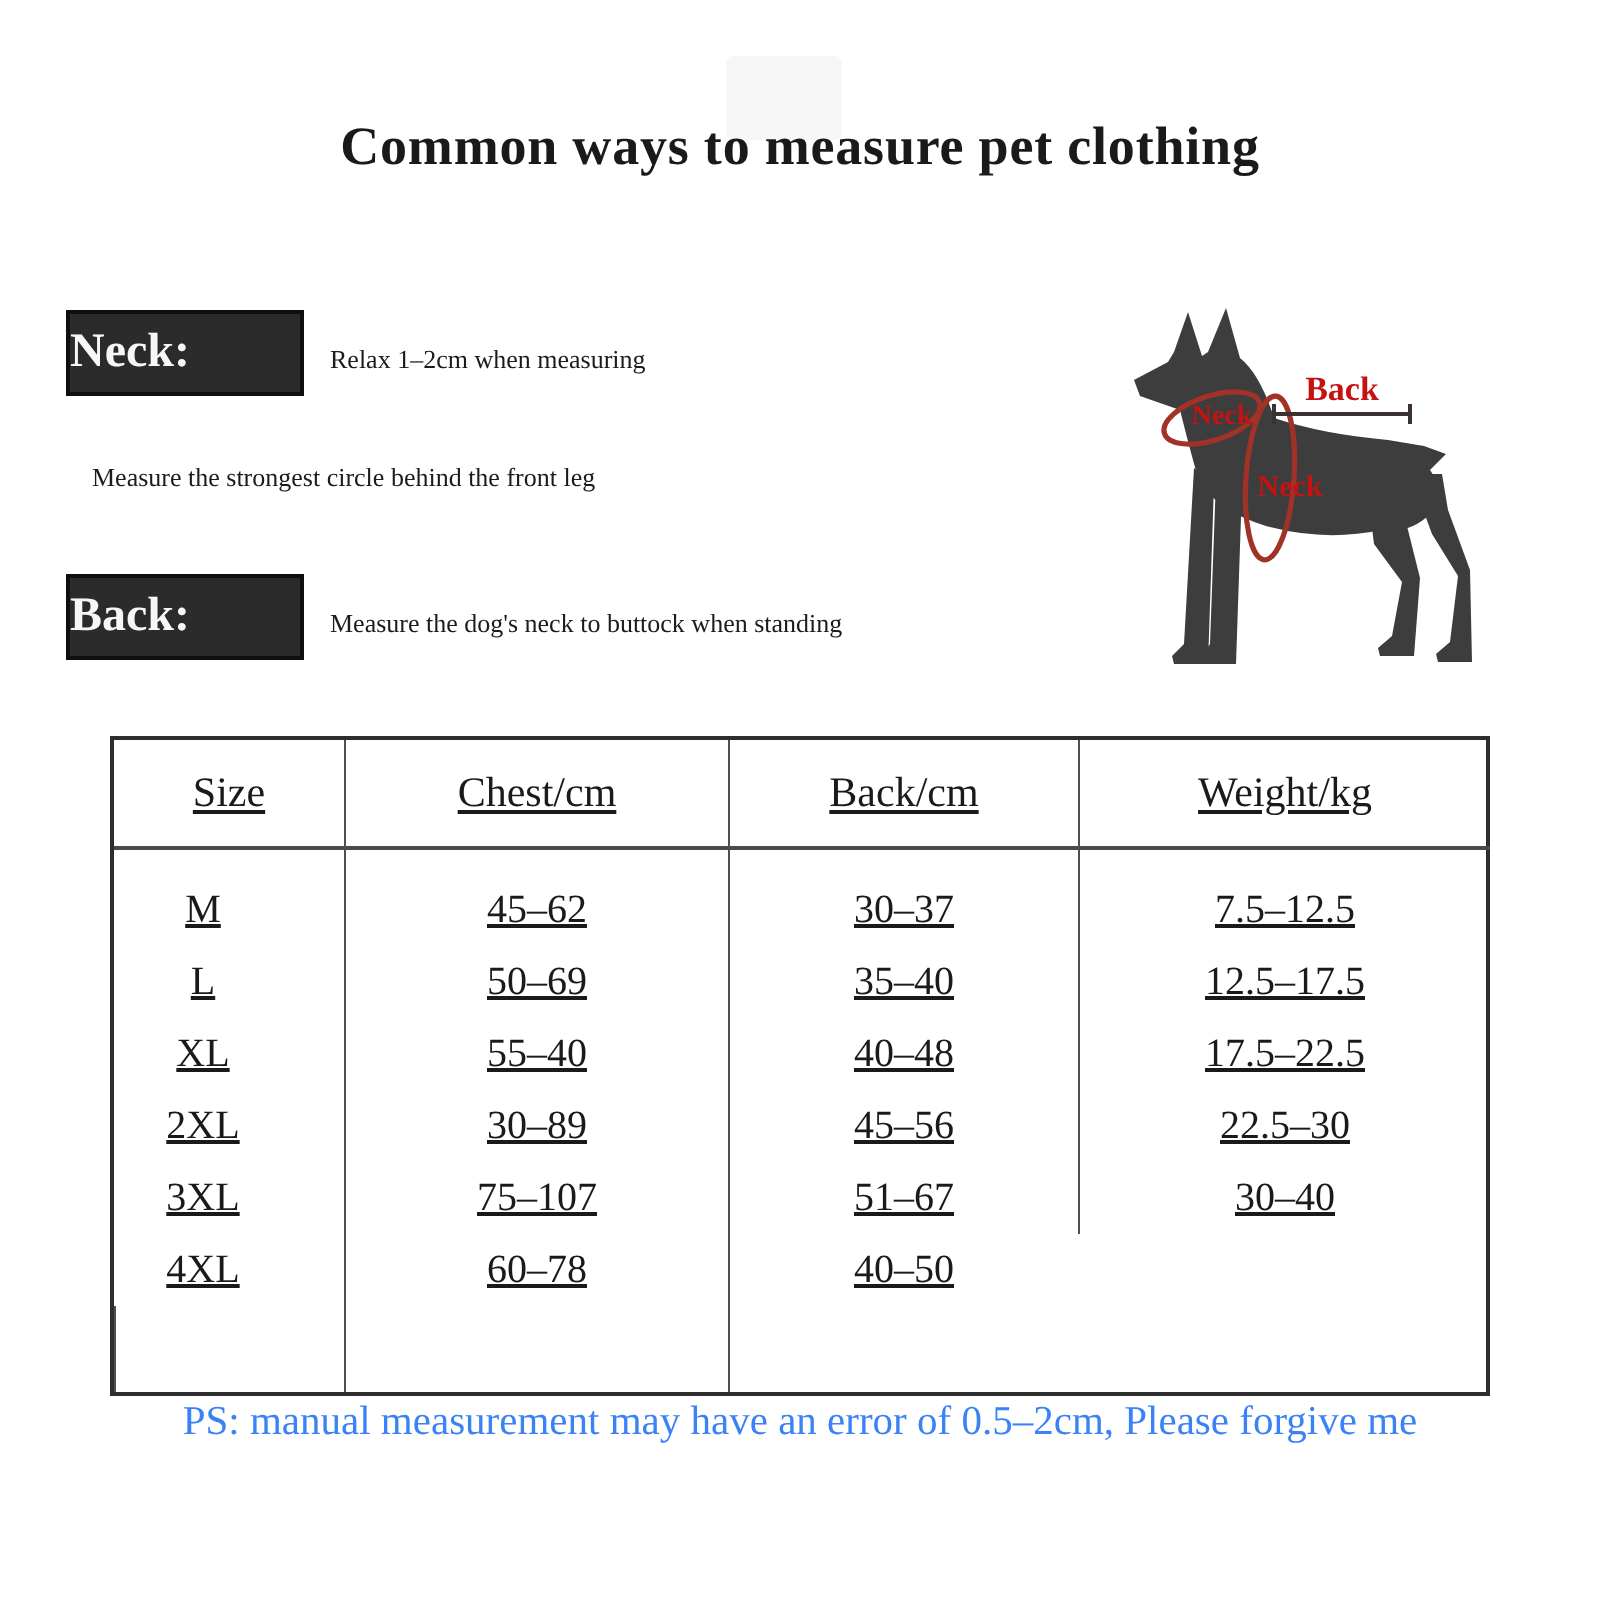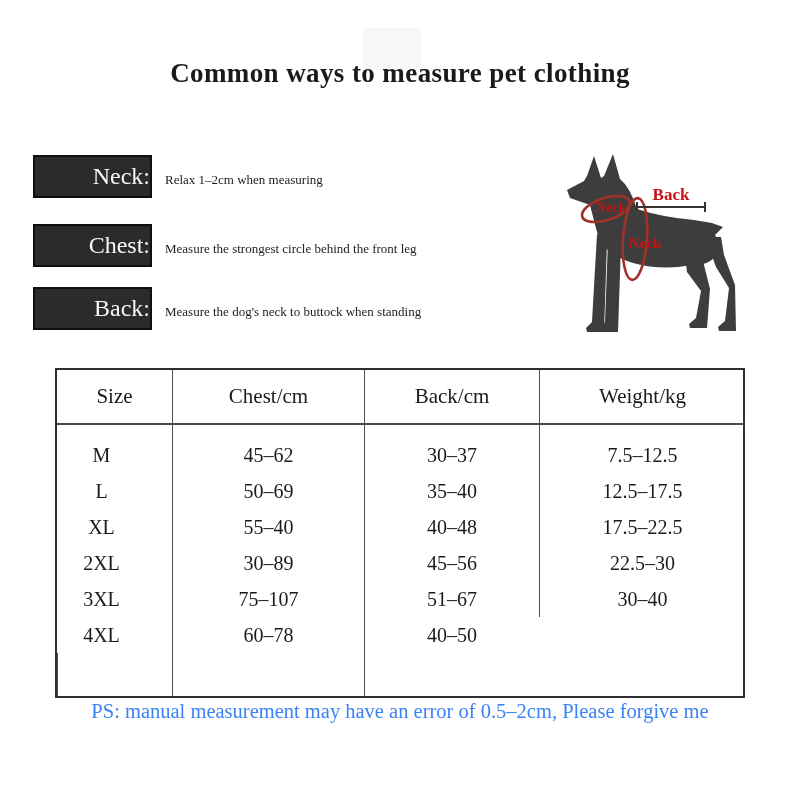--- a/index.html
+++ b/index.html
@@ -23,23 +23,23 @@
   }
   .guide-row{
     position:absolute;left:33px;
     display:flex;align-items:center;
   }
   .guide-box{
     width:119px;height:43px;
     background:var(--box-bg,#2b2b2b);
     border:2px solid #0f0f0f;
     box-sizing:border-box;
-    display:flex;align-items:center;justify-content:flex-end;
+    display:flex;align-items:center;justify-content:flex-start;
     color:var(--box-text,#f7f7f7);
-    font-size:24px;font-weight:400;
+    font-size:24px;font-weight:700;
   }
   .guide-desc{
     margin-left:13px;padding-top:7px;
     font-size:13px;color:#1c1c1c;white-space:nowrap;
   }
   .dog-wrap{position:absolute;left:556px;top:142px;width:220px;height:200px;}
   .dog-wrap .silhouette{fill:var(--silhouette,#3d3d3d);stroke:none;}
   .dog-wrap .measure-ellipse{fill:none;stroke:var(--ellipse-red,#a03228);stroke-width:2.6px;}
   .dog-wrap .measure-line{stroke:var(--measure-line,#3a3230);stroke-width:2px;}
   .dog-wrap .ann{
@@ -51,21 +51,21 @@
   .ann-neck-lower{font-size:15px;fill:#b31717;}
   .size-table{
     position:absolute;left:55px;top:368px;width:690px;height:330px;
     box-sizing:border-box;
     border:2px solid var(--table-border,#2e2e2e);
     display:grid;
     grid-template-columns:115px 192px 175px 206px;
     grid-template-rows:55px 12px repeat(6,36px) 1fr;
     background:#fff;
   }
-  .c{display:flex;align-items:center;justify-content:center;box-sizing:border-box;}
+  .c{display:flex;align-items:center;justify-content:center;box-sizing:border-box;text-decoration:underline;}
   .b{border-left:1.5px solid #4f4f4f;}
   .th{font-size:21px;border-bottom:2px solid #4a4a4a;}
   .td{font-size:20px;}
   .c0{padding-right:26px;}
   .footer-note{
     position:absolute;top:700px;left:0;width:100%;
     text-align:center;font-size:20.5px;color:#3b82f6;
     white-space:nowrap;
   }
 </style>
@@ -79,23 +79,20 @@
   <div class="title">Common ways to measure pet clothing</div>
 
   <div class="guide-row" style="top:155px">
     <div class="guide-box">
       <span>Neck:</span>
     </div>
     <div class="guide-desc">Relax 1–2cm when measuring</div>
   </div>
 
   <div class="guide-row" style="top:224px">
-    <div class="guide-box">
-      <span>Chest:</span>
-    </div>
     <div class="guide-desc">Measure the strongest circle behind the front leg</div>
   </div>
 
   <div class="guide-row" style="top:287px">
     <div class="guide-box">
       <span>Back:</span>
     </div>
     <div class="guide-desc">Measure the dog's neck to buttock when standing</div>
   </div>
 

